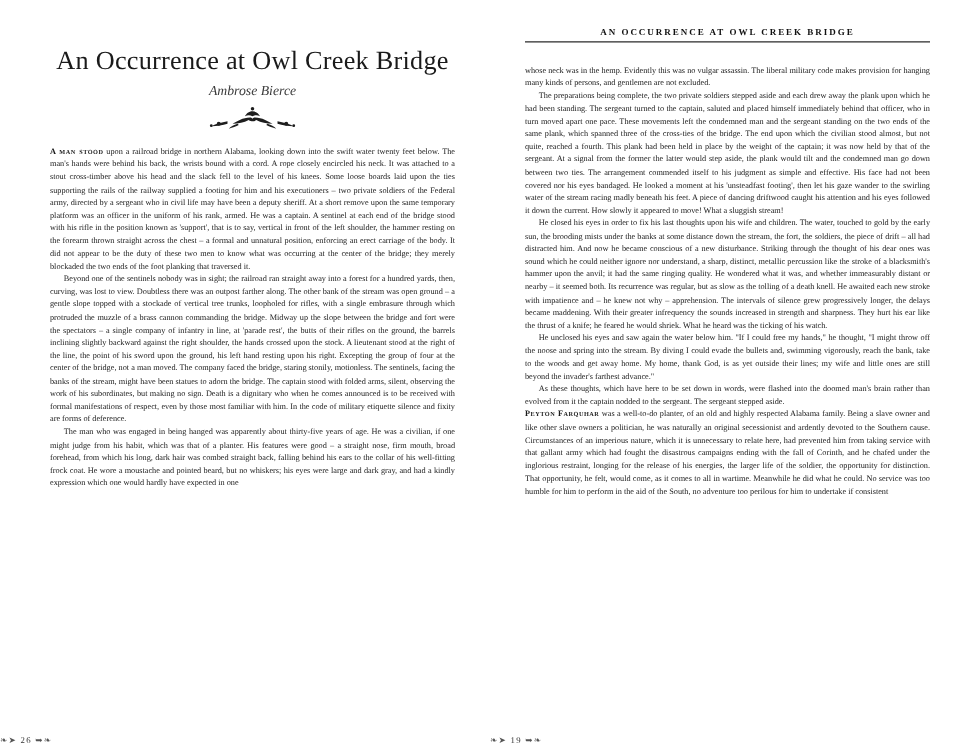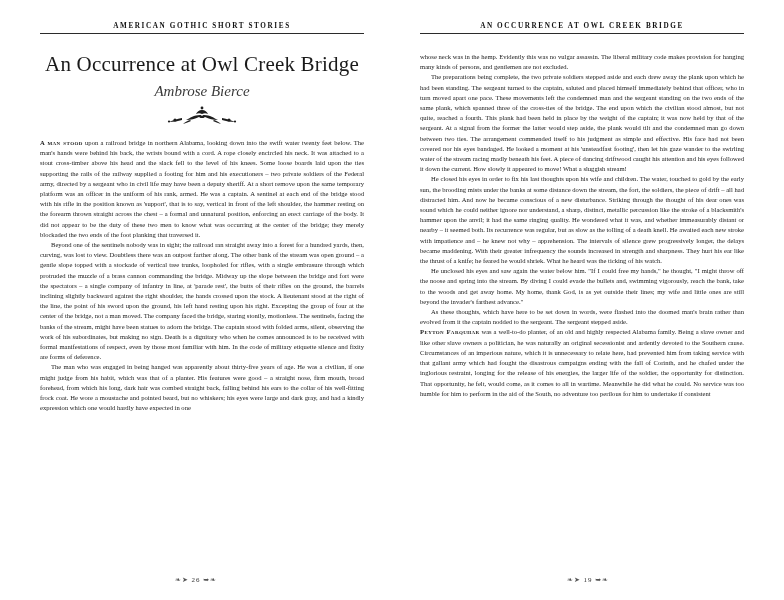--- a/index.html
+++ b/index.html
@@ -57,21 +57,21 @@
     font-size: 21px;
     text-align: center;
     font-weight: 400;
     letter-spacing: 0.2px;
     margin: 14px 0 6px 0;
     font-family: "Liberation Serif", serif;
   }
   .byline {
     text-align: center;
     font-style: italic;
-    font-size: 15px;
+    font-size: 11px;
     color: #3a3a3a;
     margin-bottom: 6px;
   }
   .ornament {
     text-align: center;
     font-size: 13px;
     line-height: 1;
     letter-spacing: 2px;
     color: #222;
     margin: 4px 0 10px 0;
@@ -97,48 +97,44 @@
   p.first {
     text-indent: 0;
   }
   p.first .smallcaps {
     font-variant: small-caps;
     font-weight: 700;
     letter-spacing: 0.4px;
   }
   .folio {
     position: absolute;
-    bottom: 16px;
+    bottom: 4px;
     left: 0;
     right: 0;
-    text-align: center;
+    text-align: left;
     font-size: 7px;
     color: #333;
     letter-spacing: 1px;
   }
   .folio .wing { color: #555; font-size: 7px; }
   .gutter {
     position: absolute;
     left: 392px;
     top: 0;
     width: 1px;
     height: 600px;
     background: transparent;
   }
 </style>
 </head>
 <body>
 
 <div class="spread">
 
   <div class="page page-left">
-    <div class="running-head">
-      <span class="rh-text">American Gothic Short Stories</span>
-      <hr class="rule">
-    </div>
 
     <div class="body-col">
       <h1 class="title">An Occurrence at Owl Creek Bridge</h1>
       <div class="byline">Ambrose Bierce</div>
 
       <div class="ornament">
         <svg width="120" height="20" viewBox="0 0 120 20" aria-hidden="true">
           <g fill="#1e1e1e">
             <path d="M60 4c-3 0-5 2-6 4 2-1 4-1 6 0 2-1 4-1 6 0-1-2-3-4-6-4z"></path>
             <path d="M58 9c-6 0-10 3-14 5 5 0 9-1 13-3 1 1 2 1 3 1s2 0 3-1c4 2 8 3 13 3-4-2-8-5-14-5-1 0-1 0-2 1-1-1-1-1-2-1z"></path>

